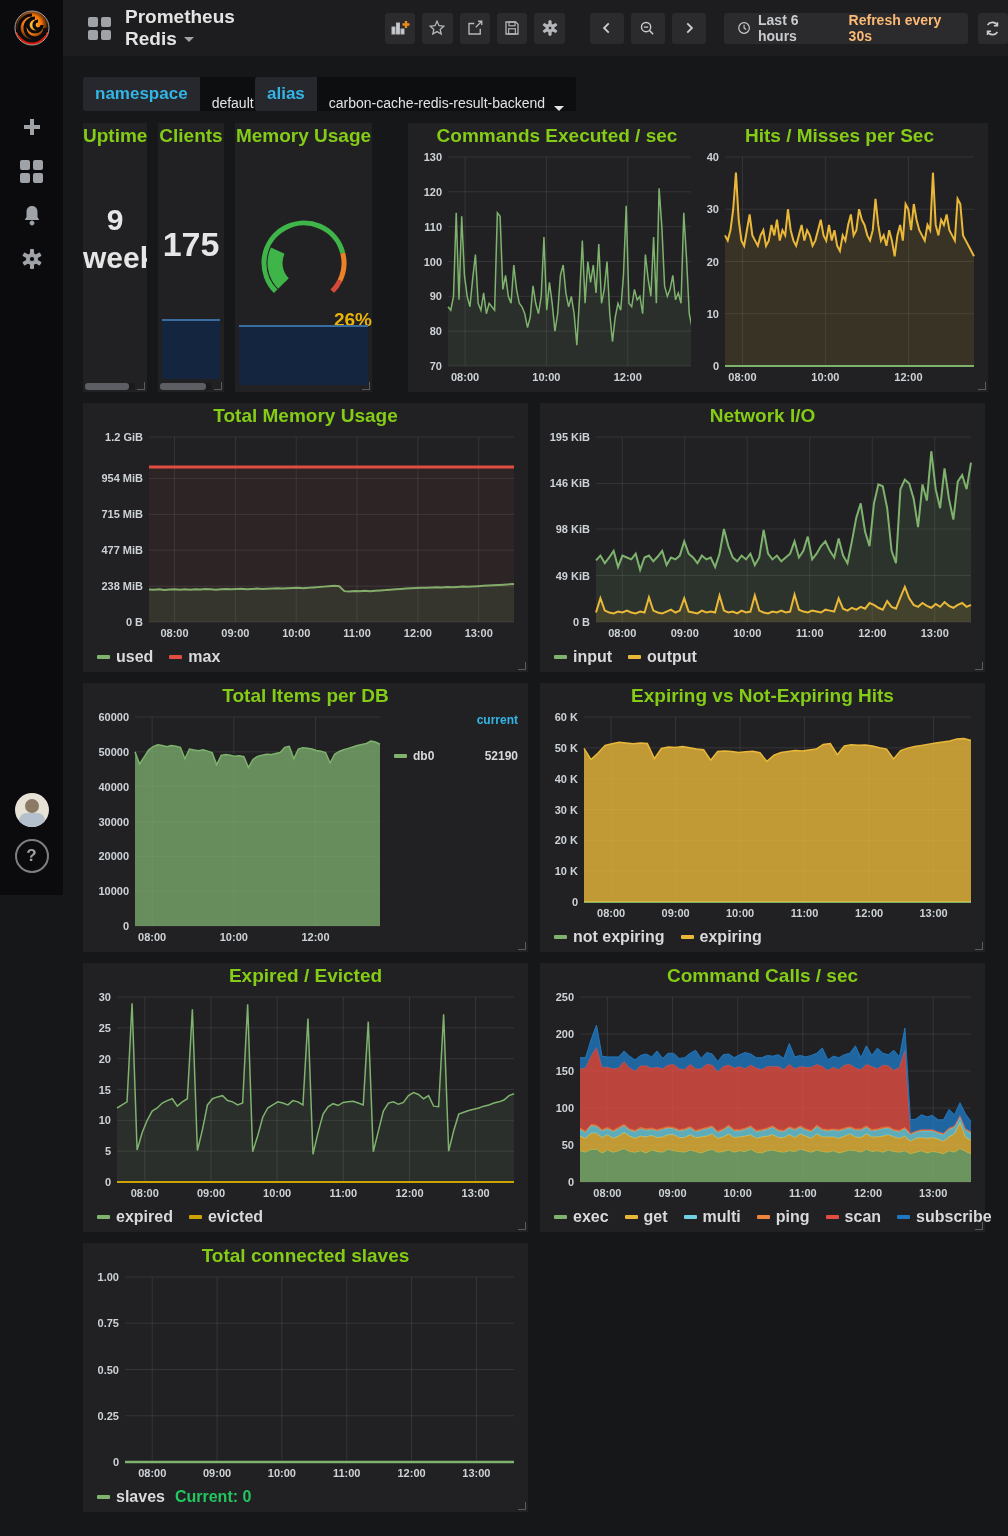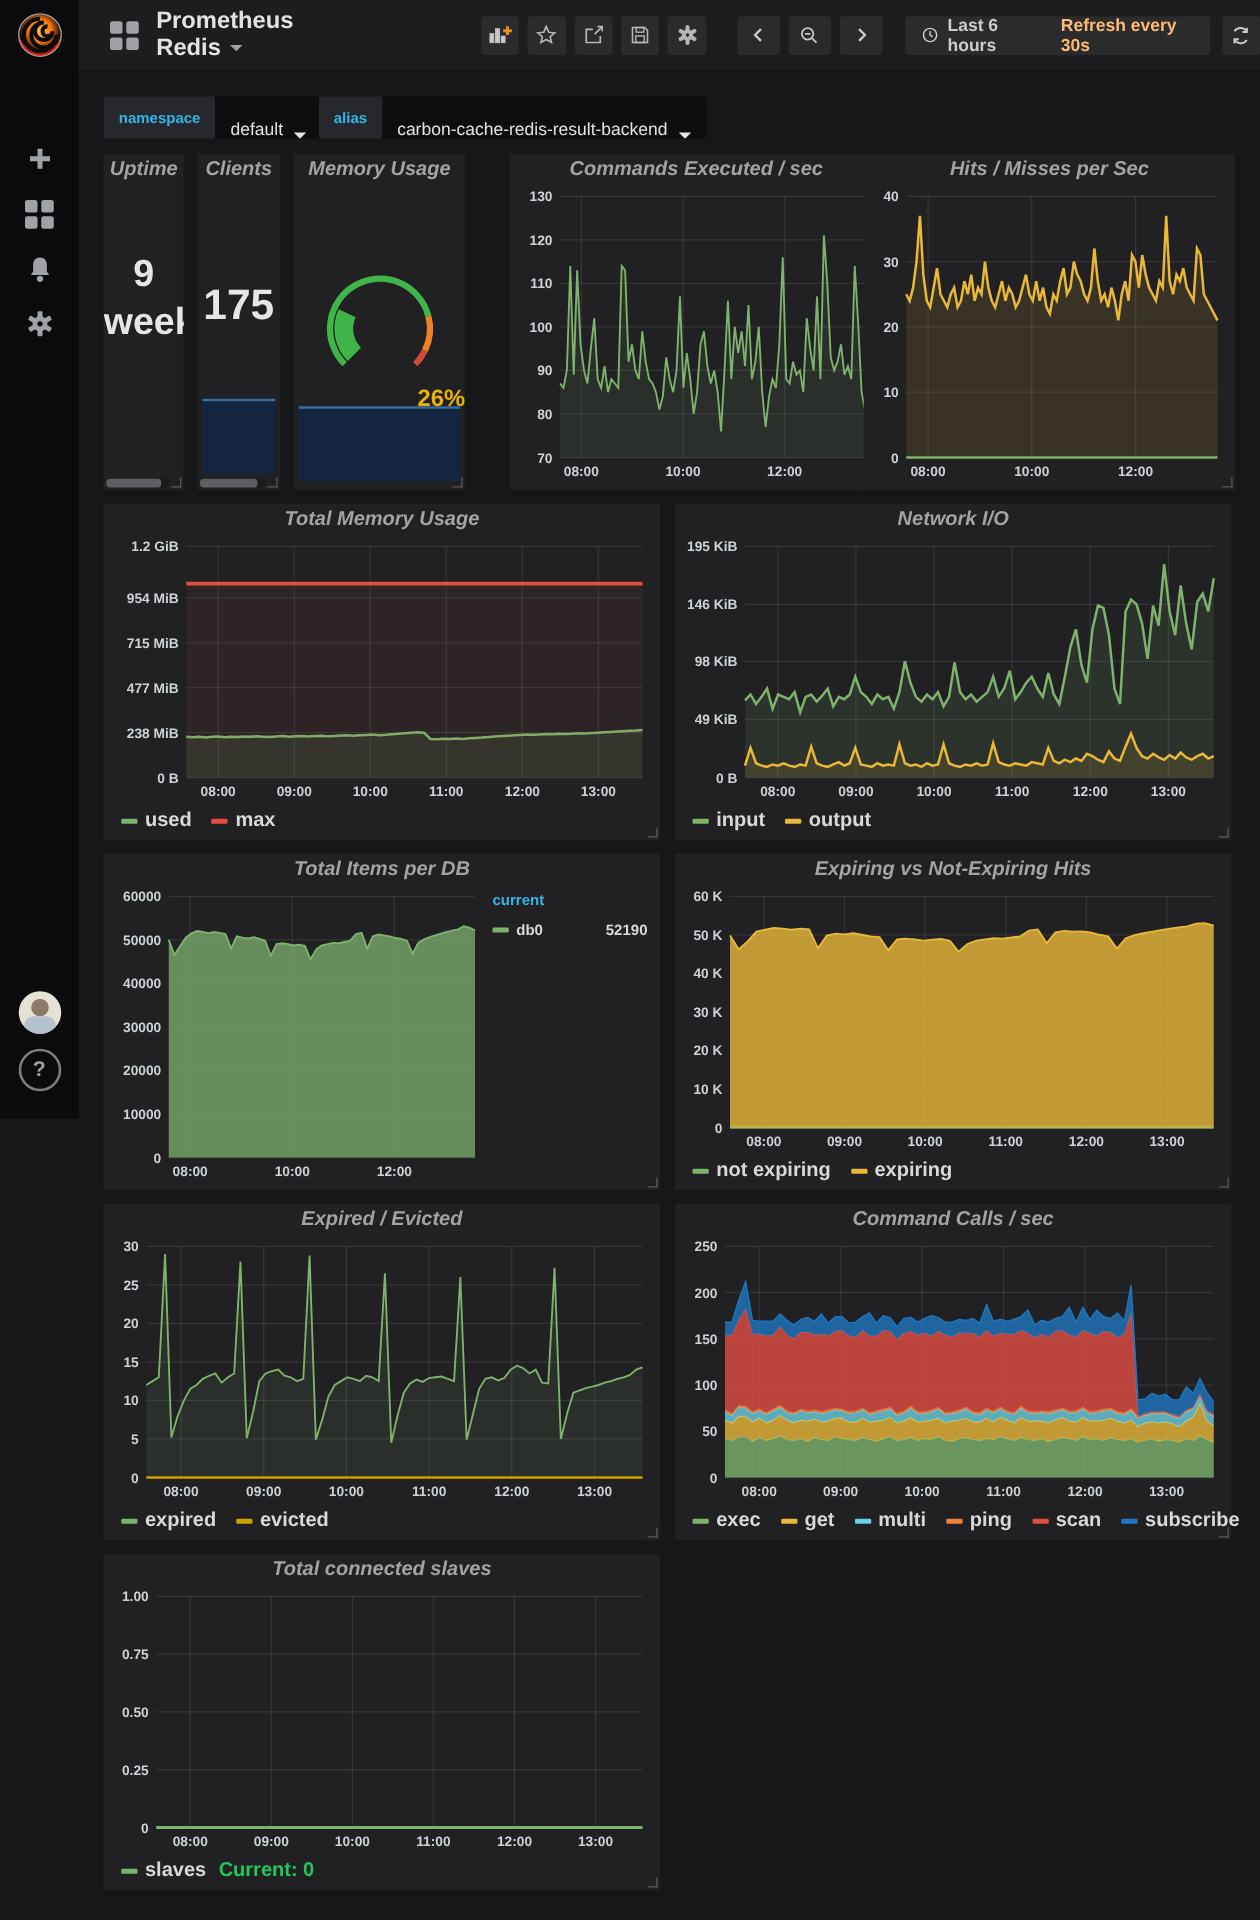--- a/index.html
+++ b/index.html
@@ -26,35 +26,35 @@
   .navbtn svg{stroke:#b5b8bc;fill:none;}
   #btn-add{margin-left:95px;}
   #nav-time-group{margin-left:18px;display:flex;}
   #time-btn{height:31px;background:#2b2b2e;border-radius:3px;margin-left:18px;display:flex;align-items:center;padding:0 13px;cursor:pointer;}
   #time-label{color:#c9cbce;font-size:14px;font-weight:bold;margin-left:7px;}
   #refresh-label{color:#fdba74;font-size:14px;font-weight:bold;margin-left:17px;}
   #btn-refresh{margin-left:10px;}
 
   
   .pill{position:absolute;top:77px;height:34px;display:flex;border-radius:3px;overflow:hidden;cursor:pointer;}
-  .pill .lab{background:#26282d;color:#33b5e5;font-size:12px;font-weight:bold;display:flex;align-items:center;padding:0 12px;}
+  .pill .lab{background:#26282d;color:#33b5e5;font-size:17px;font-weight:bold;display:flex;align-items:center;padding:0 12px;}
   .pill .val{background:#0d0e10;color:#e3e3e3;font-size:14px;display:flex;align-items:flex-end;padding:0 12px;}
   .pill .val .caret{border-top-color:#e3e3e3;margin-left:9px;}
 
   
   .panel{position:absolute;background:#212124;}
-  .ptitle{height:26px;line-height:26px;text-align:center;font-size:16px;font-weight:bold;color:#a3a3a3;cursor:pointer;white-space:nowrap;overflow:hidden;font-style:italic;}
+  .ptitle{height:26px;line-height:26px;text-align:center;font-size:19px;font-weight:bold;color:#84cc16;cursor:pointer;white-space:nowrap;overflow:hidden;}
   .chart{position:absolute;left:4px;right:6px;top:26px;bottom:30px;}
   .nolegend .chart{bottom:6px;}
   .haslegendright .chart{right:140px;}
   .legend{position:absolute;left:14px;bottom:5px;height:20px;display:flex;gap:16px;align-items:center;font-size:16px;font-weight:bold;color:#d8d9da;}
   .legend-item{display:flex;align-items:center;gap:6px;cursor:pointer;}
   .swatch{width:13px;height:4px;border-radius:1px;}
   .legend-right{position:absolute;right:10px;top:30px;width:124px;font-size:12px;font-weight:bold;color:#d8d9da;}
-  .legend-right .hdr{color:#33b5e5;margin-bottom:10px;cursor:pointer;}
+  .legend-right .hdr{text-align:right;color:#33b5e5;margin-bottom:22px;cursor:pointer;}
   .legend-right .row{display:flex;align-items:center;gap:6px;cursor:pointer;}
   .legend-right .row .v{margin-left:auto;}
   .suffix{color:#22c55e;font-weight:bold;margin-left:4px;}
   .rsz{position:absolute;right:2px;bottom:2px;width:7px;height:7px;border-right:1px solid #5a5a5e;border-bottom:1px solid #5a5a5e;cursor:nwse-resize;}
   svg text{font-family:"Liberation Sans",sans-serif;}
 
   
   .statval{position:absolute;left:0;right:0;top:78px;text-align:center;color:#e6e6e6;font-weight:bold;font-size:30px;line-height:1.25;max-height:84px;overflow:hidden;}
   .spark{position:absolute;left:4px;right:4px;bottom:13px;height:58px;background:#13253f;border-top:2px solid #3a6d9d;}
   .spark.tall{bottom:7px;}

